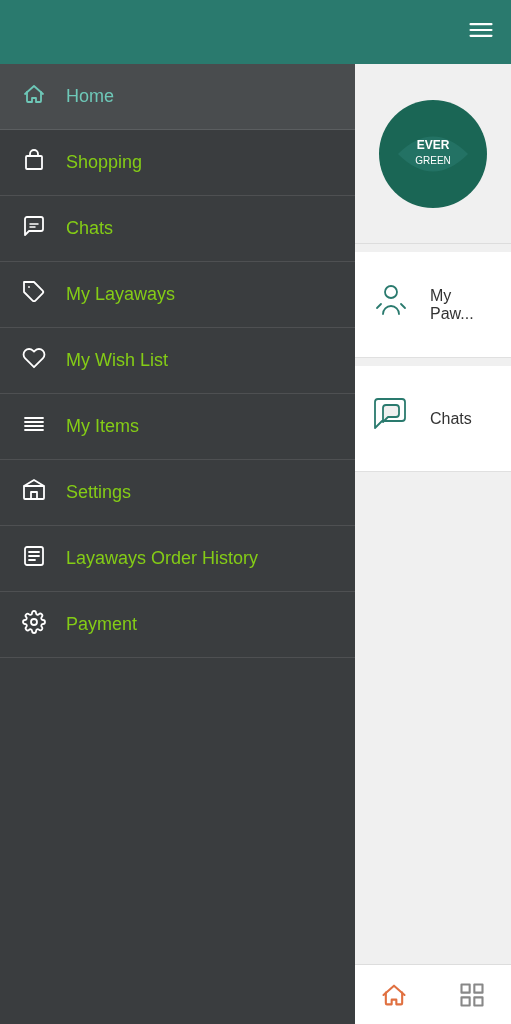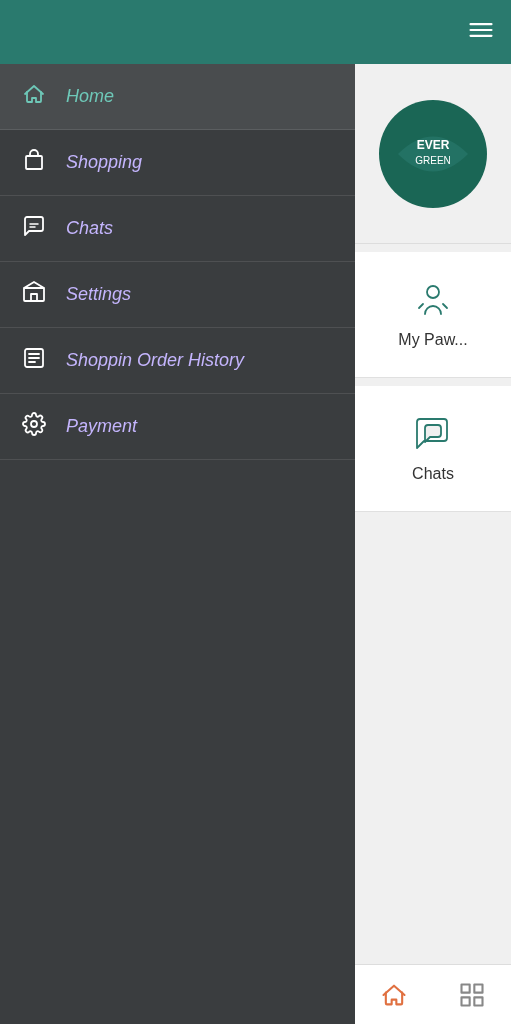--- a/index.html
+++ b/index.html
@@ -46,34 +46,33 @@
       flex-shrink: 0;
     }
 
     .nav-item {
       display: flex;
       align-items: center;
       padding: 18px 20px;
       border-bottom: 1px solid rgba(255,255,255,0.1);
       cursor: pointer;
       gap: 18px;
-      font-style: italic;
     }
     .nav-item.active {
       background-color: rgba(255,255,255,0.08);
     }
     .nav-item-icon {
       color: #ffffff;
       font-size: 20px;
       width: 28px;
       text-align: center;
       flex-shrink: 0;
     }
     .nav-item-label {
-      color: #c4b5fd;
+      color: #84cc16;
       font-size: 18px;
       font-weight: 400;
     }
     .nav-item.active .nav-item-label {
       color: #6ec8b8;
     }
     .nav-item.active .nav-item-icon {
       color: #6ec8b8;
     }
 
@@ -102,23 +101,23 @@
       flex: 1;
       overflow-y: auto;
       padding: 0;
     }
 
     .feature-card {
       background-color: #ffffff;
       margin: 8px 0;
       padding: 28px 16px;
       display: flex;
-      flex-direction: column;
-      align-items: center;
-      gap: 2px;
+      flex-direction: row;
+      align-items: center;
+      gap: 19px;
       border-bottom: 1px solid #e0e0e0;
     }
 
     .feature-card-icon {
       color: #2a7a6e;
       font-size: 36px;
     }
 
     .feature-card-label {
       color: #333;
@@ -209,23 +208,51 @@
       <span class="nav-item-icon">
         <svg class="icon-svg" viewBox="0 0 24 24">
           <path d="M21 15a2 2 0 01-2 2H7l-4 4V5a2 2 0 012-2h14a2 2 0 012 2z"></path>
           <path d="M8 10h8M8 13h5" stroke-width="1.5"></path>
         </svg>
       </span>
       <span class="nav-item-label">Chats</span>
     </div>
 
 
-
-
-
+    <div class="nav-item">
+      <span class="nav-item-icon">
+        <svg class="icon-svg" viewBox="0 0 24 24">
+          <path d="M20.59 13.41l-7.17 7.17a2 2 0 01-2.83 0L2 12V2h10l8.59 8.59a2 2 0 010 2.82z"></path>
+          <line x1="7" y1="7" x2="7.01" y2="7"></line>
+        </svg>
+      </span>
+      <span class="nav-item-label">My Layaways</span>
+    </div>
+
+
+    <div class="nav-item">
+      <span class="nav-item-icon">
+        <svg class="icon-svg" viewBox="0 0 24 24">
+          <path d="M20.84 4.61a5.5 5.5 0 00-7.78 0L12 5.67l-1.06-1.06a5.5 5.5 0 00-7.78 7.78l1.06 1.06L12 21.23l7.78-7.78 1.06-1.06a5.5 5.5 0 000-7.78z"></path>
+        </svg>
+      </span>
+      <span class="nav-item-label">My Wish List</span>
+    </div>
+
+    <div class="nav-item">
+      <span class="nav-item-icon">
+        <svg class="icon-svg" viewBox="0 0 24 24">
+          <line x1="3" y1="6" x2="21" y2="6"></line>
+          <line x1="3" y1="10" x2="21" y2="10"></line>
+          <line x1="3" y1="14" x2="21" y2="14"></line>
+          <line x1="3" y1="18" x2="21" y2="18"></line>
+        </svg>
+      </span>
+      <span class="nav-item-label">My Items</span>
+    </div>
 
     <div class="nav-item">
       <span class="nav-item-icon">
         <svg class="icon-svg" viewBox="0 0 24 24">
           <rect x="2" y="8" width="20" height="13" rx="1"></rect>
           <path d="M2 8l10-6 10 6"></path>
           <rect x="9" y="14" width="6" height="7"></rect>
         </svg>
       </span>
       <span class="nav-item-label">Settings</span>
@@ -233,21 +260,21 @@
 
     <div class="nav-item">
       <span class="nav-item-icon">
         <svg class="icon-svg" viewBox="0 0 24 24">
           <rect x="3" y="3" width="18" height="18" rx="2"></rect>
           <line x1="7" y1="8" x2="17" y2="8"></line>
           <line x1="7" y1="12" x2="17" y2="12"></line>
           <line x1="7" y1="16" x2="13" y2="16"></line>
         </svg>
       </span>
-      <span class="nav-item-label">Shoppin Order History</span>
+      <span class="nav-item-label">Layaways Order History</span>
     </div>
 
     <div class="nav-item">
       <span class="nav-item-icon">
         <svg class="icon-svg" viewBox="0 0 24 24">
           <circle cx="12" cy="12" r="3"></circle>
           <path d="M19.4 15a1.65 1.65 0 00.33 1.82l.06.06a2 2 0 010 2.83 2 2 0 01-2.83 0l-.06-.06a1.65 1.65 0 00-1.82-.33 1.65 1.65 0 00-1 1.51V21a2 2 0 01-4 0v-.09A1.65 1.65 0 009 19.4a1.65 1.65 0 00-1.82.33l-.06.06a2 2 0 01-2.83-2.83l.06-.06A1.65 1.65 0 004.68 15a1.65 1.65 0 00-1.51-1H3a2 2 0 010-4h.09A1.65 1.65 0 004.6 9a1.65 1.65 0 00-.33-1.82l-.06-.06a2 2 0 012.83-2.83l.06.06A1.65 1.65 0 009 4.68a1.65 1.65 0 001-1.51V3a2 2 0 014 0v.09a1.65 1.65 0 001 1.51 1.65 1.65 0 001.82-.33l.06-.06a2 2 0 012.83 2.83l-.06.06A1.65 1.65 0 0019.4 9a1.65 1.65 0 001.51 1H21a2 2 0 010 4h-.09a1.65 1.65 0 00-1.51 1z"></path>
         </svg>
       </span>
       <span class="nav-item-label">Payment</span>

